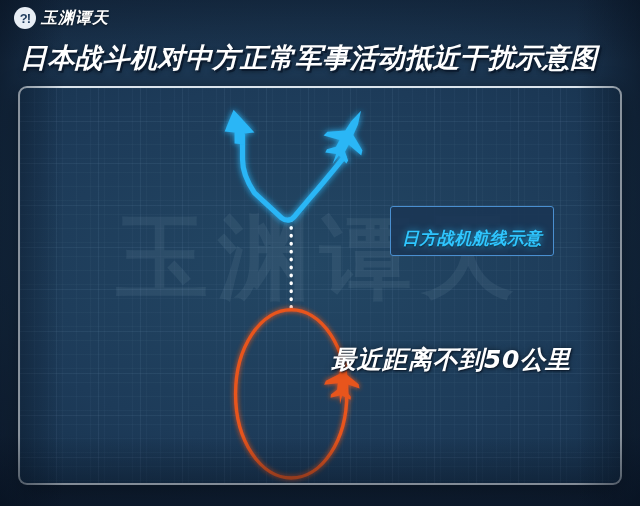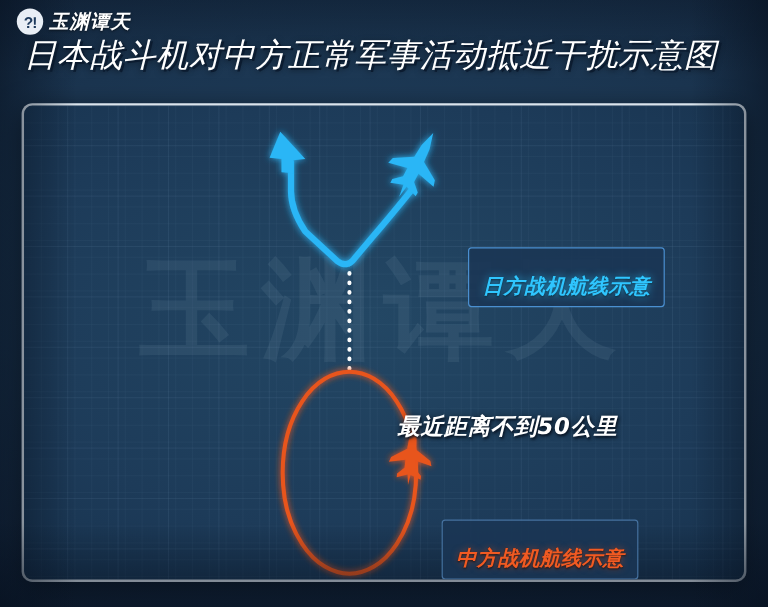--- a/index.html
+++ b/index.html
@@ -57,25 +57,25 @@
     font-weight: bold;
     letter-spacing: 1px;
     font-style: italic;
     text-shadow: 0 1px 2px rgba(0,0,0,.6);
     font-family: "DejaVu Sans", sans-serif;
   }
 
   .page-title {
     position: absolute;
     left: 20px;
-    top: 28px;
+    top: 40px;
     width: 600px;
     color: #ffffff;
     font-size: 27px;
-    font-weight: normal;
+    font-weight: bold;
     font-style: italic;
     letter-spacing: 0.5px;
     white-space: nowrap;
     text-shadow:
       2px 2px 0 rgba(10,25,45,.9),
       0 2px 5px rgba(0,0,0,.6);
     font-family: "DejaVu Sans", sans-serif;
     z-index: 6;
   }
 
@@ -161,21 +161,21 @@
     border: 1px solid #45719f;
     color: #f15a22;
     text-shadow: 0 0 6px rgba(241,90,34,.5), 0 1px 2px rgba(0,0,0,.85);
   }
 
   .distance-label {
     position: absolute;
     left: 311px;
     top: 255px;
     color: #ffffff;
-    font-size: 19px;
+    font-size: 25px;
     font-weight: bold;
     font-style: italic;
     letter-spacing: 0.5px;
     white-space: nowrap;
     font-family: "DejaVu Sans", sans-serif;
     text-shadow: 1px 1px 2px rgba(8,20,36,.95), 0 0 6px rgba(0,0,0,.5);
     z-index: 5;
   }
 </style>
 </head>
@@ -243,18 +243,17 @@
                    L 4.8 14.5 L 11 20.5 L 11 24 L 1.4 20.5
                    L 0 30 L -1.4 20.5 L -11 24 L -11 20.5 L -4.8 14.5
                    L -4.8 7.2 L -19.5 10.5 L -18 6 L -4.2 -3
                    L -3.4 -13 Z" fill="#e8541f"></path>
         </g>
       </g>
     </svg>
 
     <div class="legend legend-blue">日方战机航线示意</div>
 
-    <div class="legend legend-orange">中方战机航线示意</div>
 
     <div class="distance-label">最近距离不到50公里</div>
 
   </div>
 </div>
 
 </body></html>

